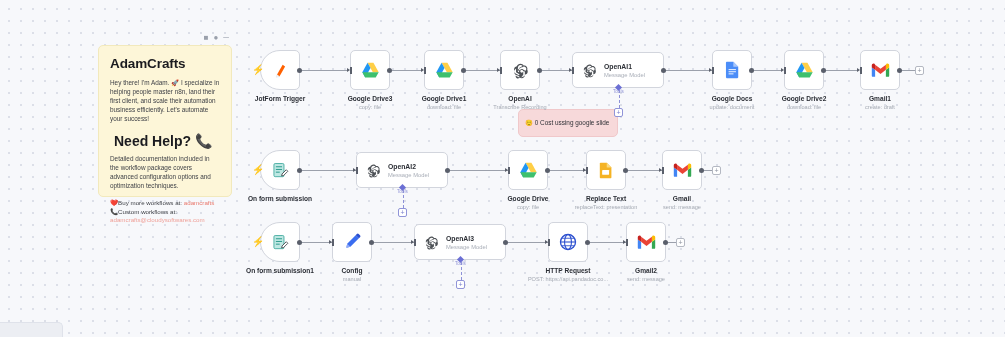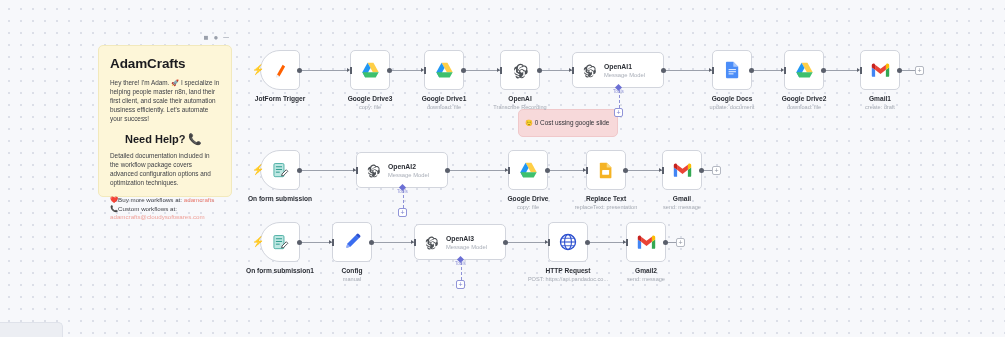--- a/index.html
+++ b/index.html
@@ -22,21 +22,21 @@
     background:#fdf6d8;border:1px solid #f2e9bc;
     padding:10px 11px 9px 11px;
   }
   .sticky-toolbar{
     position:absolute;top:-12px;right:2px;display:flex;gap:5px;align-items:center;
   }
   .sticky-toolbar span{
     font-size:8px;color:#9aa0ab;line-height:8px;display:block;
   }
   .note-h1{font-size:13.5px;font-weight:bold;color:#1b1b1f;margin:0 0 7px 0;letter-spacing:-.1px;}
-  .note-h2{font-size:11px;font-weight:bold;color:#1b1b1f;margin:10px 0 5px 15px;}
+  .note-h2{font-size:14px;font-weight:bold;color:#1b1b1f;margin:10px 0 5px 4px;}
   .note-p{font-size:6.4px;line-height:9px;color:#3d3f45;margin:0;}
   .note-links{margin-top:9px;font-size:6.2px;line-height:8.6px;color:#3d3f45;}
   .note-links .lk{color:#e8786c;}
   .note-links .mail{color:#ef9f97;}
   .emoji{font-size:6.5px;}
 
   .sticky-red{
     background:#f7d9da;border:1px solid #f0c8ca;
     padding:0;display:flex;align-items:center;
   }

